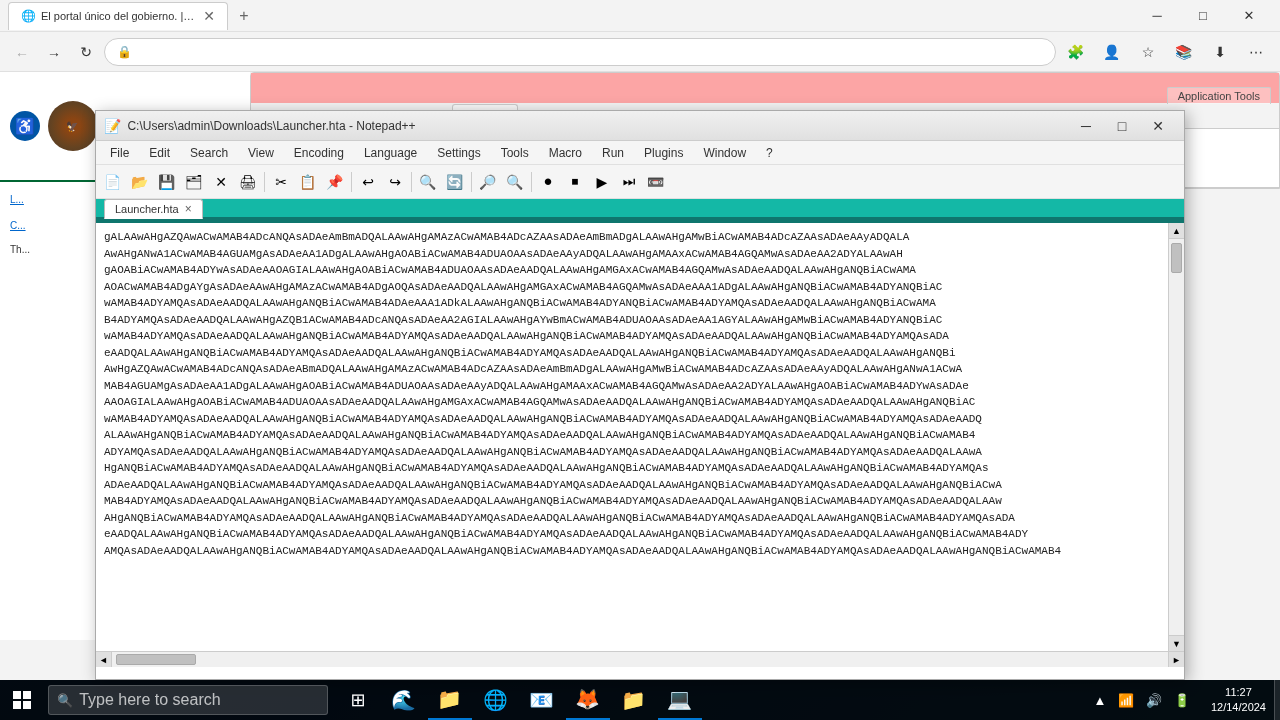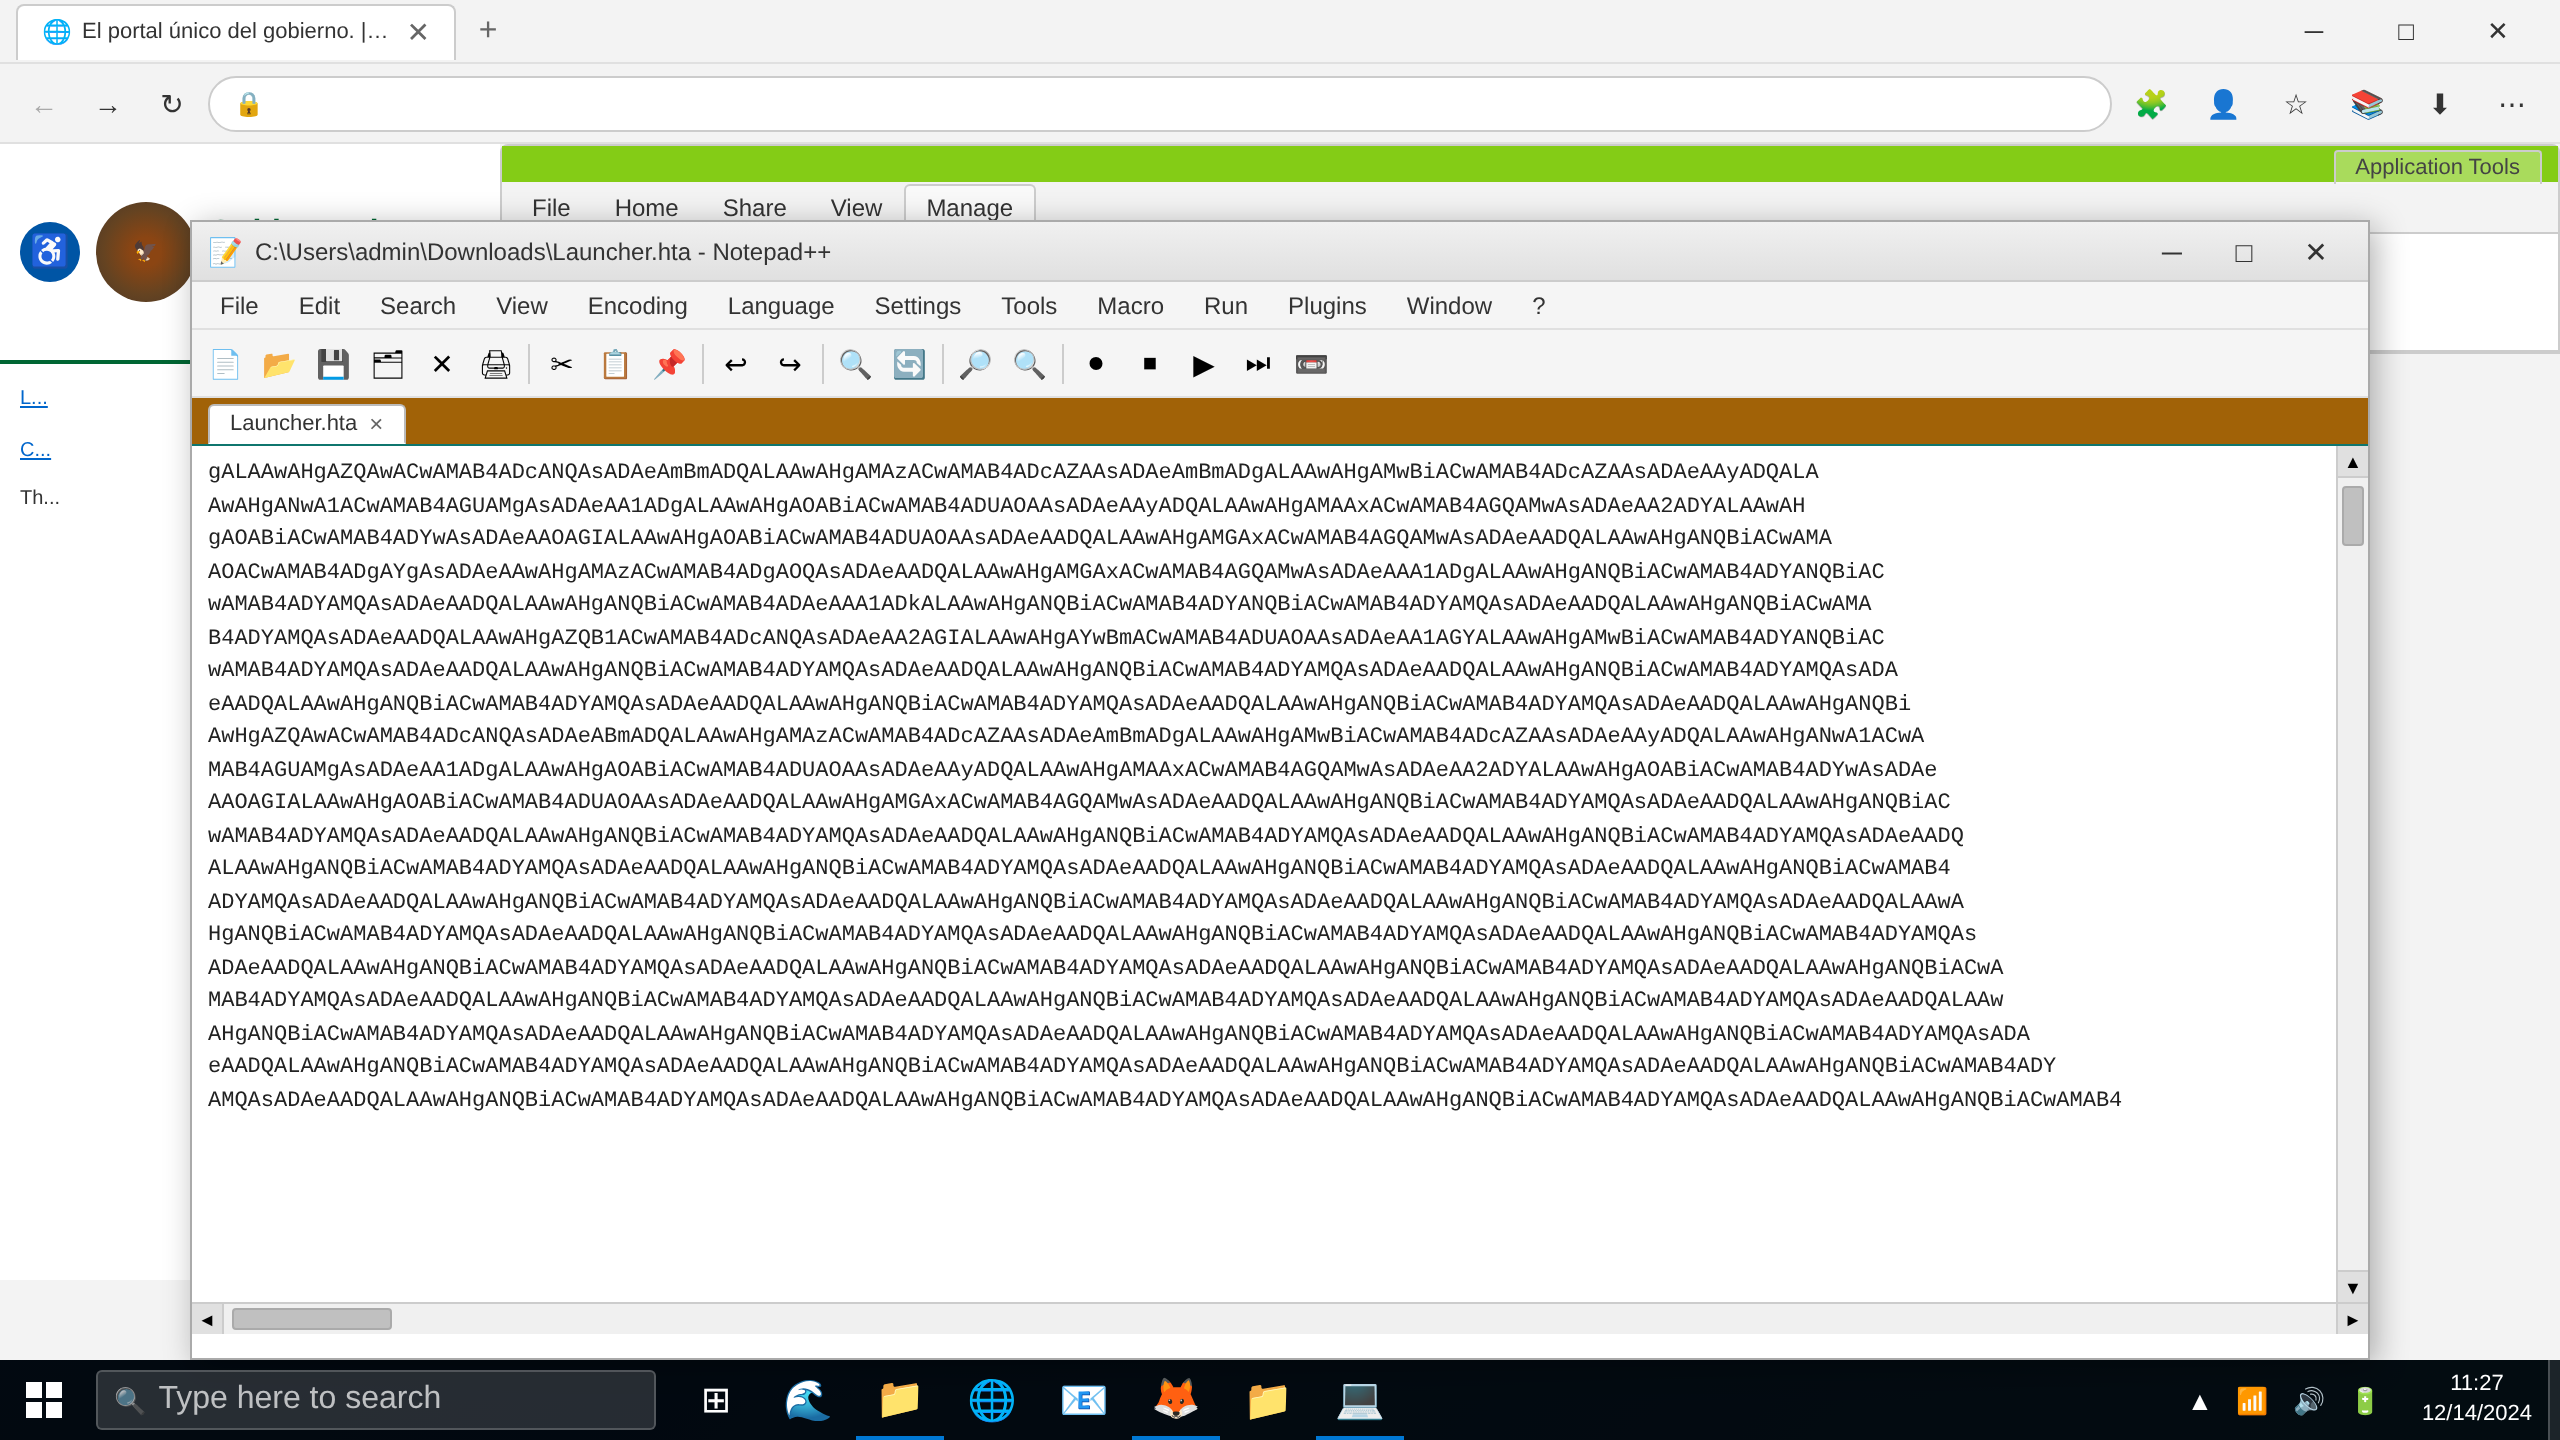--- a/index.html
+++ b/index.html
@@ -72,21 +72,21 @@
     
     .notepad-menu { height: 24px; background: #f5f5f5; display: flex; align-items: center; padding: 0 4px; border-bottom: 1px solid #e0e0e0; }
     .menu-item { padding: 2px 10px; font-size: 12px; color: #333; cursor: pointer; border-radius: 2px; }
 
     
     .notepad-toolbar { height: 34px; background: #f5f5f5; border-bottom: 1px solid #e0e0e0; display: flex; align-items: center; padding: 0 4px; gap: 2px; overflow: hidden; }
     .np-toolbar-btn { width: 26px; height: 26px; display: flex; align-items: center; justify-content: center; cursor: pointer; border: 1px solid transparent; border-radius: 2px; font-size: 14px; }
     .np-toolbar-sep { width: 1px; height: 20px; background: #ccc; margin: 0 2px; }
 
     
-    .notepad-tabs { height: 24px; background: #a16207; display: flex; align-items: flex-end; padding: 0 8px; gap: 2px; border-bottom: 1px solid #0f766e; }
+    .notepad-tabs { height: 24px; background: #14b8a6; display: flex; align-items: flex-start; padding: 0 8px; gap: 2px; border-bottom: 6px solid #0f766e; }
     .np-tab { display: flex; align-items: center; background: #d0d0d0; border: 1px solid #bbb; border-radius: 3px 3px 0 0; padding: 2px 10px; font-size: 11px; color: #333; gap: 6px; cursor: pointer; }
     .np-tab-active { background: white; border-bottom-color: white; }
     .np-tab-close { color: #666; font-size: 12px; cursor: pointer; }
     .notepad-text-area { flex: 1; overflow: auto; padding: 2px 0; font-family: 'Courier New', monospace; font-size: 11px; background: white; }
     .text-content { padding: 4px 8px; line-height: 1.5; color: #222; word-break: break-all; white-space: pre-wrap; font-family: 'Courier New', Consolas, monospace; font-size: 11px; }
 
     
     .notepad-scrollbar { width: 16px; background: #f0f0f0; border-left: 1px solid #ccc; position: relative; }
 
     
@@ -166,21 +166,21 @@
       <div class="website-content-area">
         <span class="website-link">L...</span>
         <br>
         <span class="website-link">C...</span>
         <br>
         <span style="font-size:10px;color:#333;">Th...</span>
       </div>
     </div>
 
     <div class="downloads-ribbon-container">
-      <div style="display:flex;justify-content:flex-end;padding:2px 8px 0 8px;background:#84cc16;">
+      <div style="display:flex;justify-content:flex-end;padding:14px 8px 0 8px;background:#fca5a5;">
         <span class="ribbon-app-tools-label">Application Tools</span>
       </div>
       <div class="ribbon-tabs-row">
         <div class="ribbon-tab"><span>File</span></div>
         <div class="ribbon-tab"><span>Home</span></div>
         <div class="ribbon-tab"><span>Share</span></div>
         <div class="ribbon-tab"><span>View</span></div>
         <div class="ribbon-tab ribbon-tab-active ribbon-tab-special">
           <span>Manage</span>
         </div>

